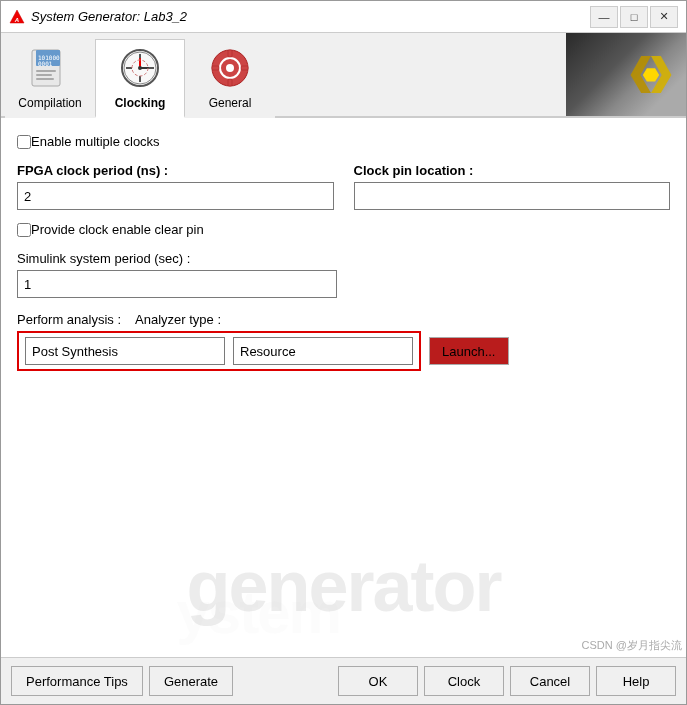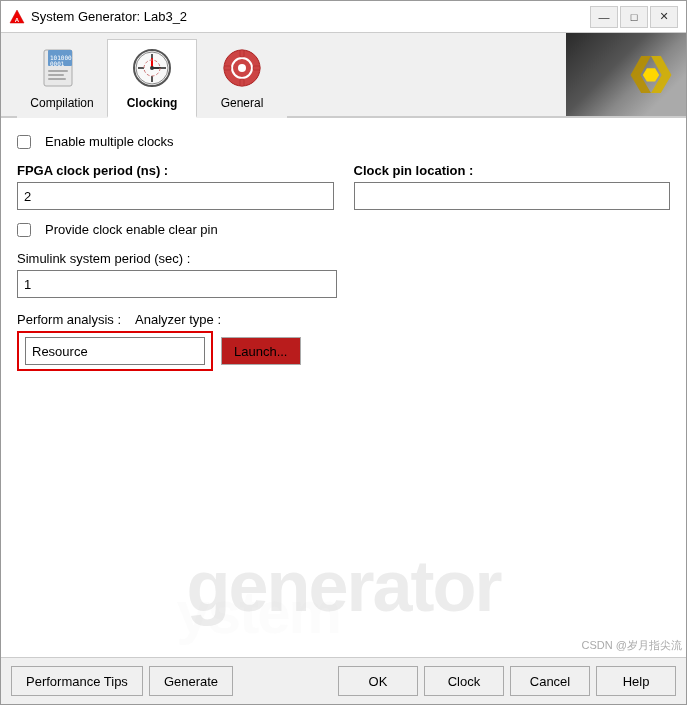--- a/index.html
+++ b/index.html
@@ -24,20 +24,21 @@
       padding: 0 8px;
       border-bottom: 1px solid #ccc;
       justify-content: space-between;
       flex-shrink: 0;
     }
 
     .title-bar-left {
       display: flex;
       align-items: center;
       gap: 6px;
+      font-style: italic;
     }
 
     .title-bar-icon {
       width: 16px;
       height: 16px;
     }
 
     .title-text {
       font-size: 13px;
       font-weight: normal;
@@ -59,21 +60,21 @@
       align-items: center;
       justify-content: center;
       font-size: 11px;
       color: #333;
     }
 
     .tab-bar {
       display: flex;
       background: #f0f0f0;
       border-bottom: 2px solid #ccc;
-      padding: 4px 0 0 16px;
+      padding: 4px 0 0 4px;
       flex-shrink: 0;
       position: relative;
     }
 
     .tab-bar-right {
       position: absolute;
       right: 0;
       top: 0;
       width: 120px;
       height: 100%;
@@ -147,21 +148,21 @@
       letter-spacing: -2px;
     }
 
     .form-row {
       margin-bottom: 12px;
     }
 
     .checkbox-row {
       display: flex;
       align-items: center;
-      gap: 14px;
+      gap: 0;
       margin-bottom: 14px;
     }
 
     .checkbox-input {
       width: 14px;
       height: 14px;
       cursor: pointer;
     }
 
     .two-col {
@@ -397,20 +398,27 @@
         </div>
         <div>
           <div class="section-label">Analyzer type :</div>
         </div>
       </div>
 
       <div style="display:flex; gap:0; align-items:center;">
 
         <div style="border: 2px solid #dd0000; padding: 4px 6px; display:flex; gap:8px; align-items:center;">
 
+          <div class="select-wrap">
+            <select class="select-input">
+              <option>Post Synthesis</option>
+              <option>None</option>
+              <option>Post Route</option>
+            </select>
+          </div>
 
           <div class="select-wrap analyzer-wrap">
             <select class="select-input">
               <option>Resource</option>
               <option>Timing</option>
             </select>
           </div>
         </div>
 
         <button class="launch-btn" style="margin-left:8px;">Launch...</button>

